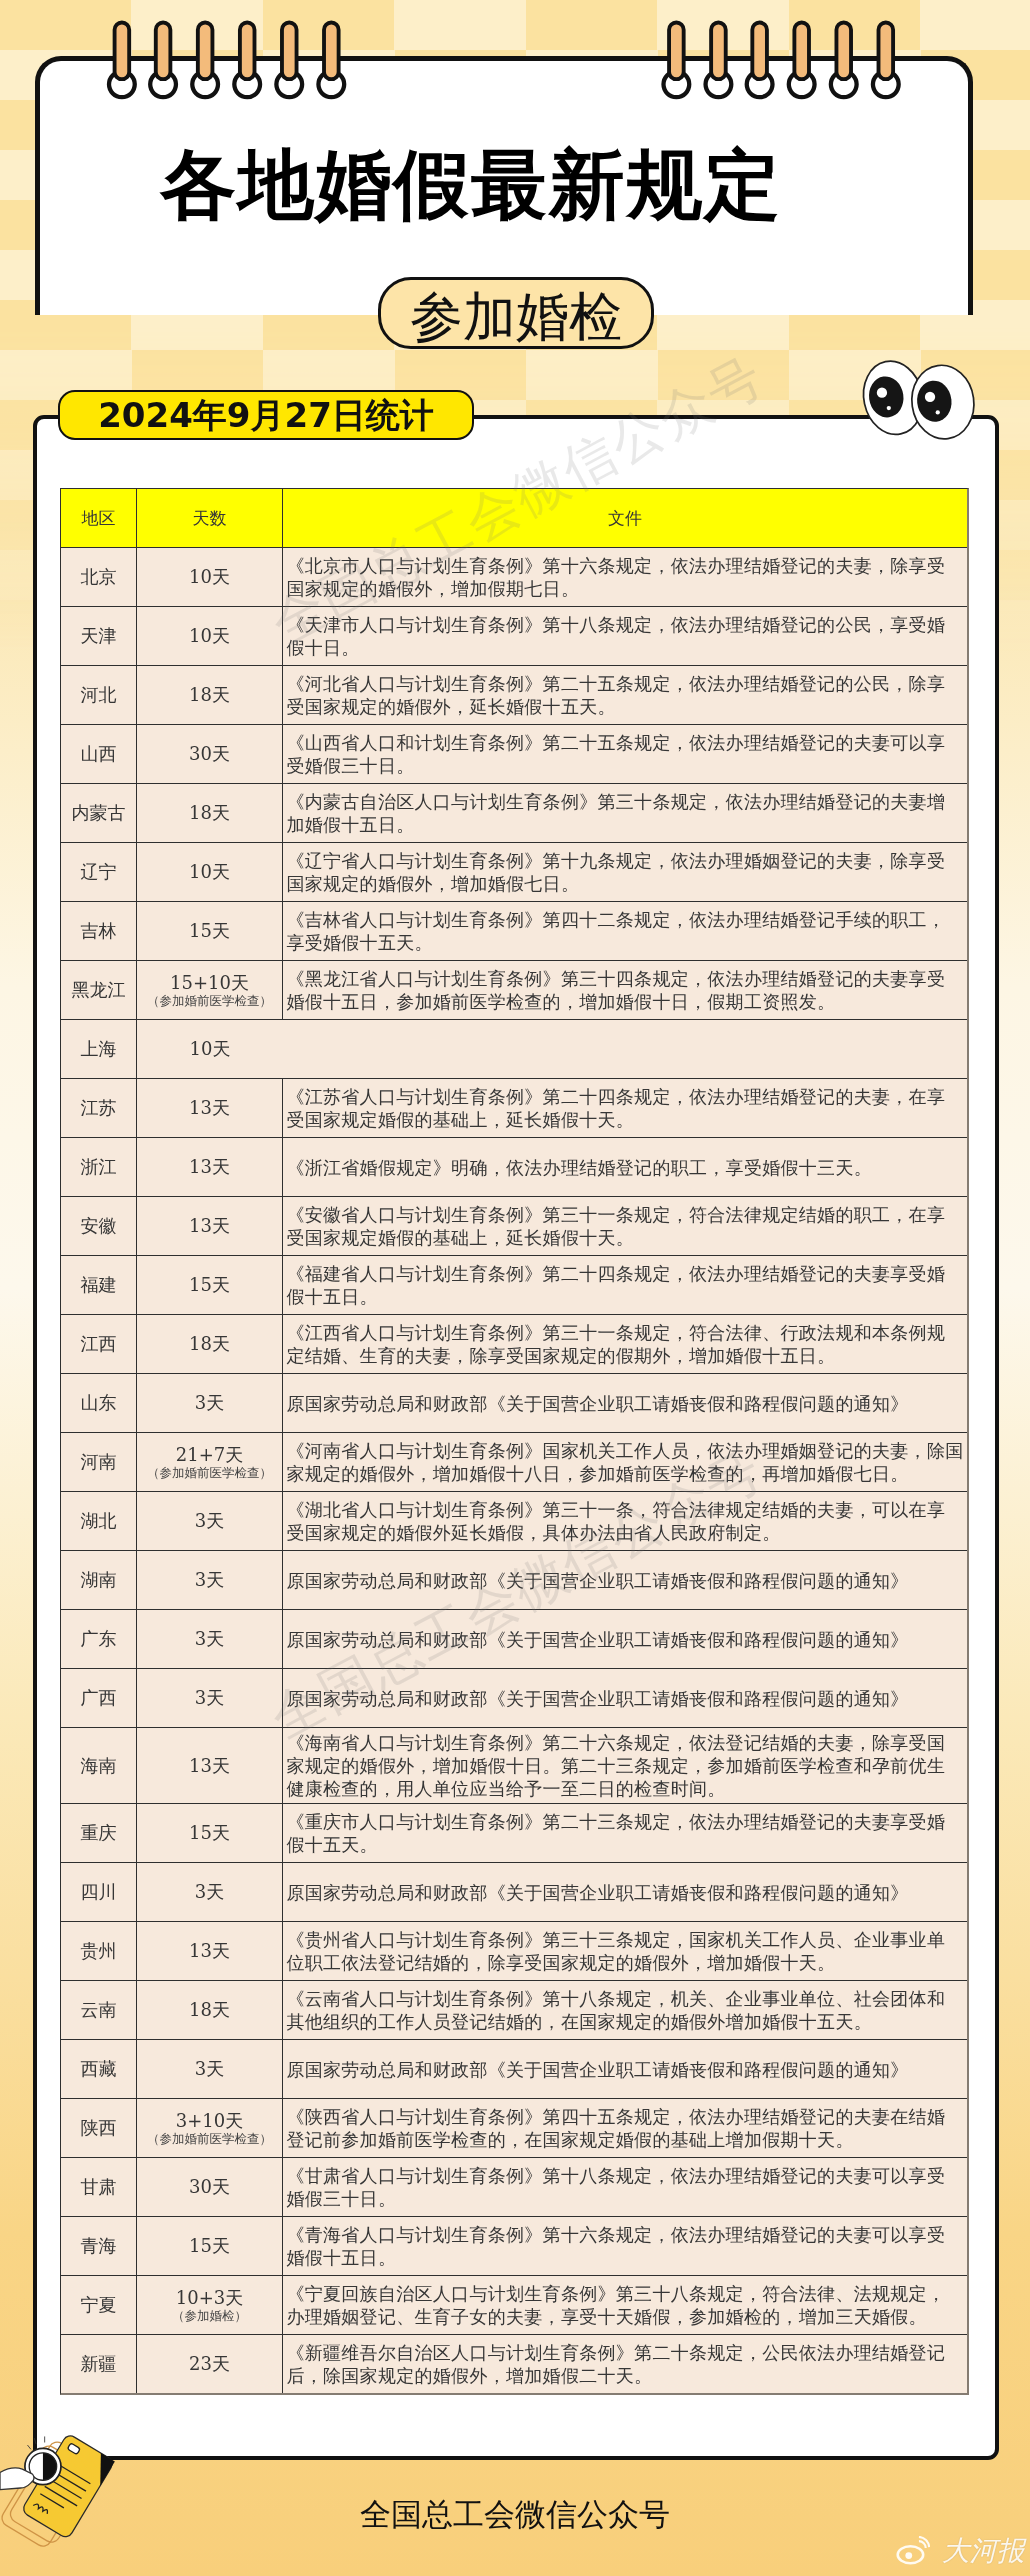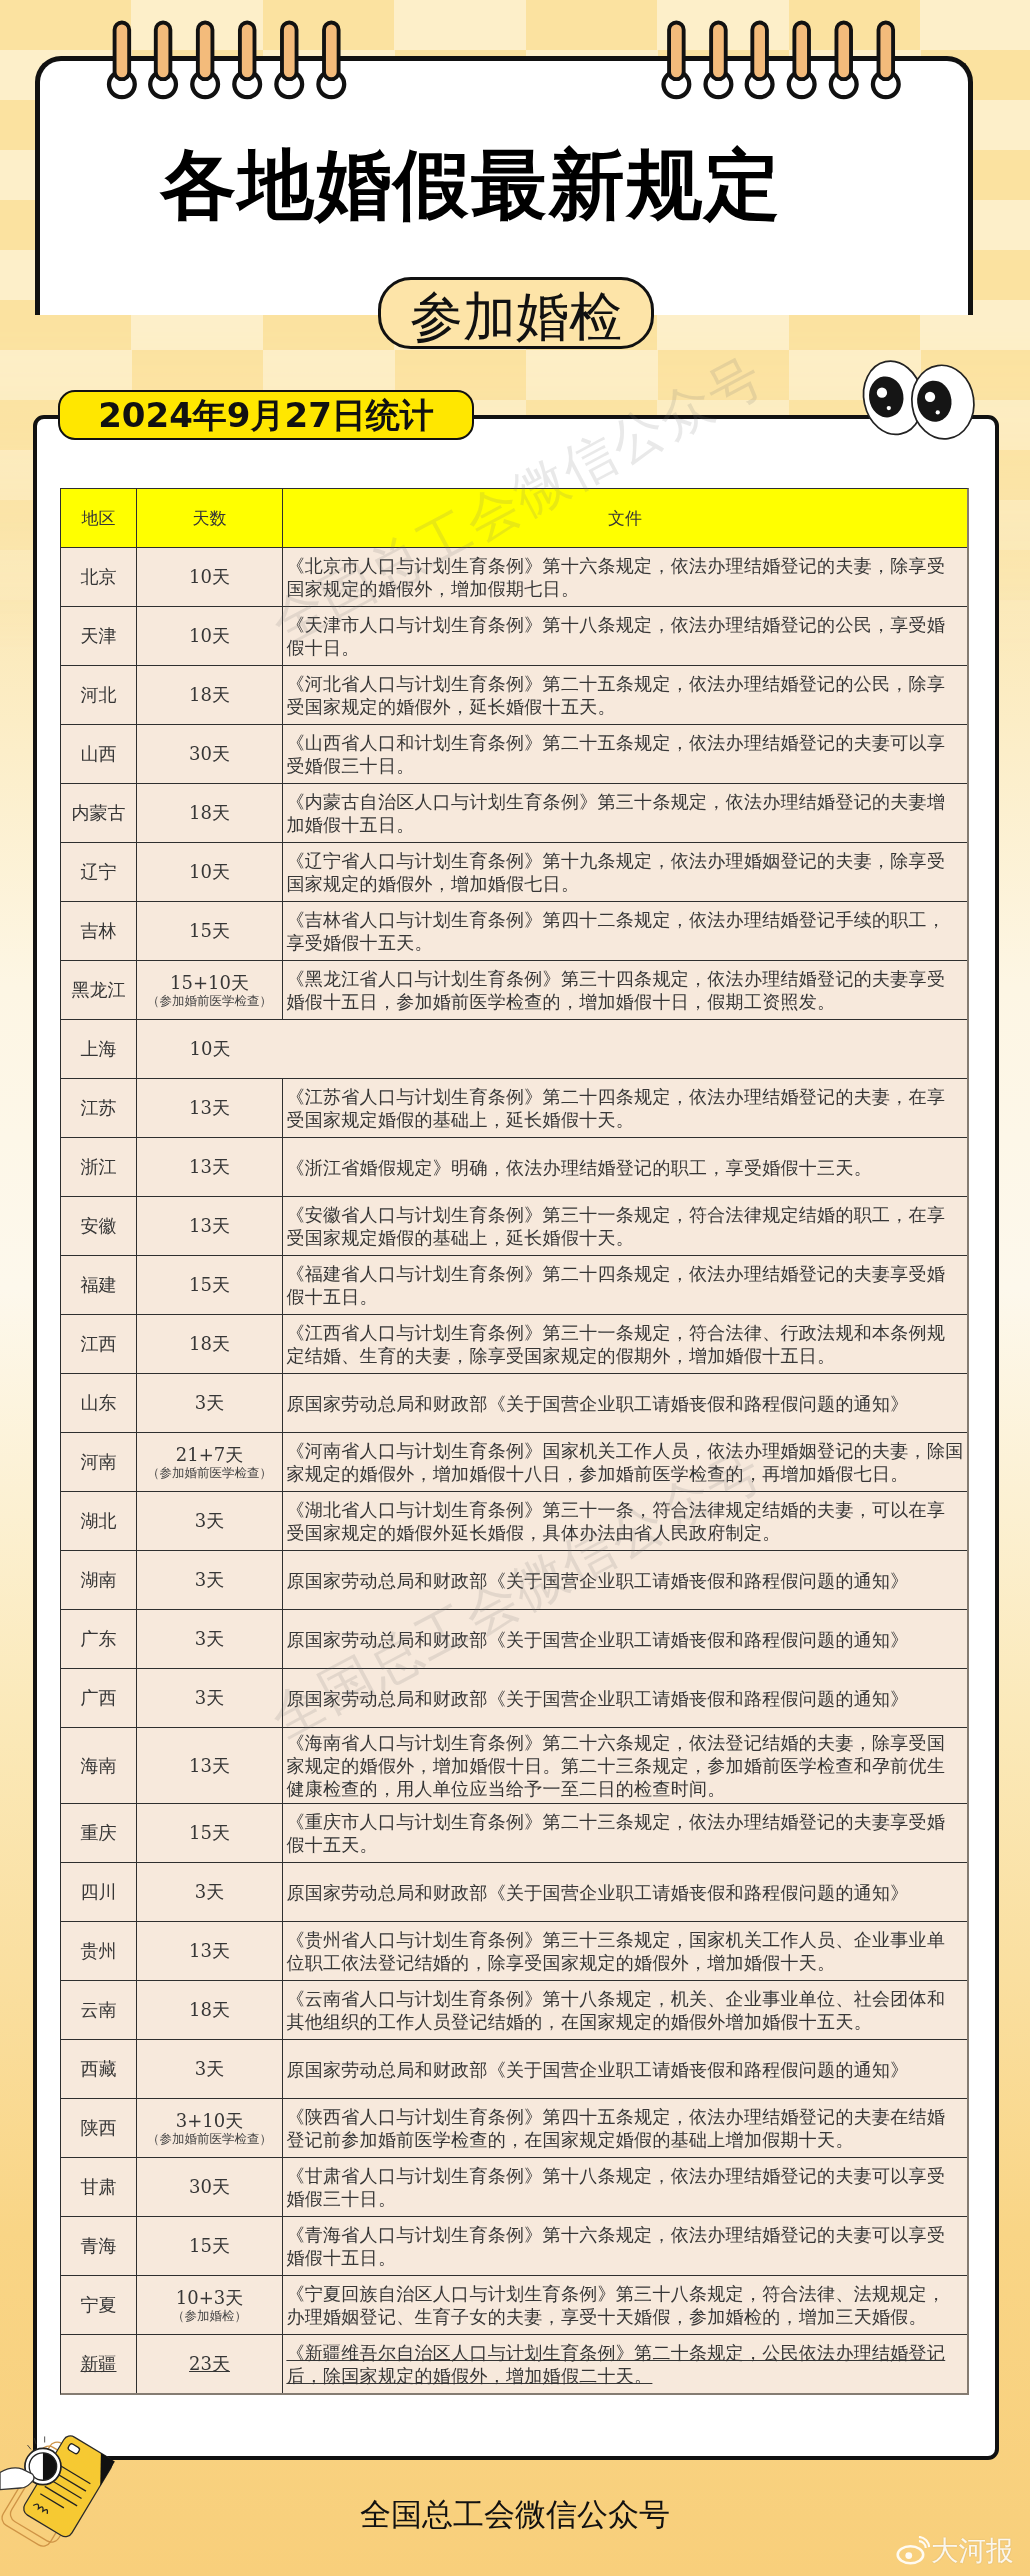--- a/index.html
+++ b/index.html
@@ -53,21 +53,21 @@
     border-right: 2.6px solid #857c72; border-bottom: 2.6px solid #857c72;
     font-family: "DejaVu Serif", "Liberation Serif", serif; color: #363636;
     z-index: 3;
   }
   .row {
     display: grid; grid-template-columns: 76px 146px 1fr;
     height: 59px; box-sizing: border-box; border-bottom: 1.7px solid #2f2f2f;
     background: #f7e9dc;
   }
   .row.tall { height: 76px; }
-  .row.last { border-bottom: none; height: 58px; text-decoration: underline; }
+  .row.last { border-bottom: none; height: 58px; }
   .row.head { background: #ffff00; }
   .cell {
     display: flex; align-items: center; justify-content: center;
     border-right: 1.7px solid #2f2f2f; overflow: hidden; box-sizing: border-box;
   }
   .cell:last-child { border-right: none; }
   .head .cell { font-size: 17px; }
   .c-region { font-size: 18px; }
   .c-days { flex-direction: column; }
   .c-days .days { font-size: 18px; line-height: 21.5px; }
@@ -84,21 +84,21 @@
     font-size: 53px; color: rgba(120, 120, 120, 0.16); white-space: nowrap;
     z-index: 6; pointer-events: none; letter-spacing: 1.7px;
   }
   .deco-doc { position: absolute; left: 0; top: 2421px; z-index: 6; }
   .footer {
     position: absolute; left: 0; top: 2495px; width: 1030px; height: 38px;
     text-align: center; font-size: 31px; line-height: 38px; color: #111; z-index: 3;
   }
   .weibo {
     position: absolute; left: 896px; top: 2533px; height: 34px; z-index: 3;
-    display: flex; align-items: center; gap: 1px;
+    display: flex; align-items: center; gap: 12px; font-style: italic;
   }
   .weibo span { font-size: 27.5px; line-height: 34px; color: rgba(255,255,255,0.88); text-shadow: 0 0 1.7px rgba(0,0,0,0.15); }
 </style>
 </head>
 <body>
 
 <div id="page">
   <div class="checker"></div>
 
   <div class="top-card"></div>

